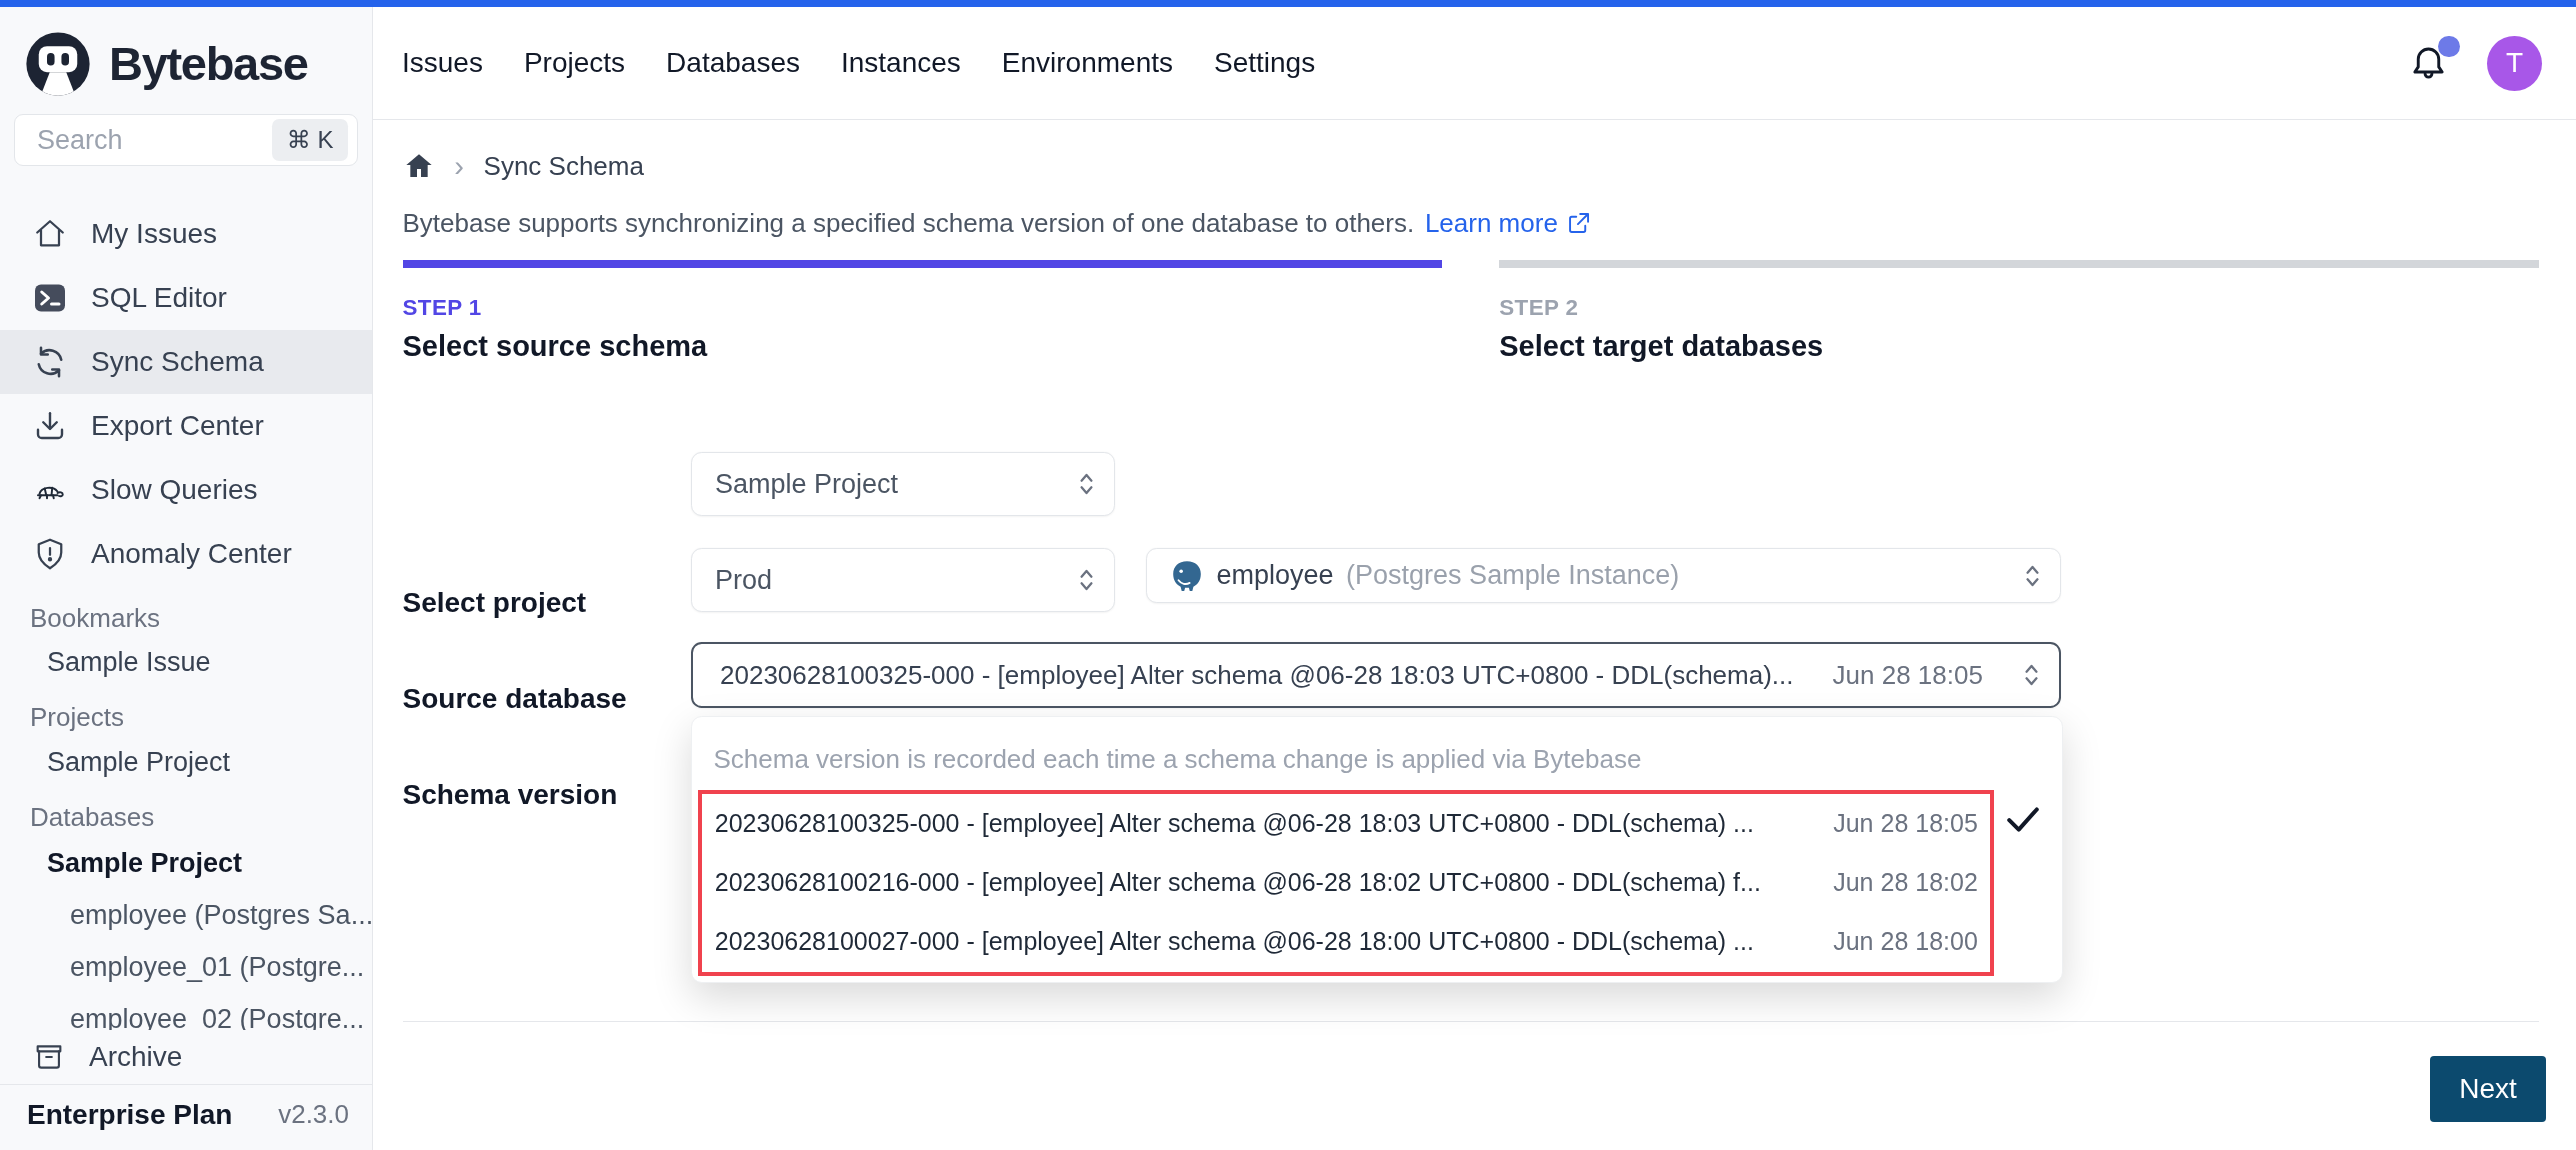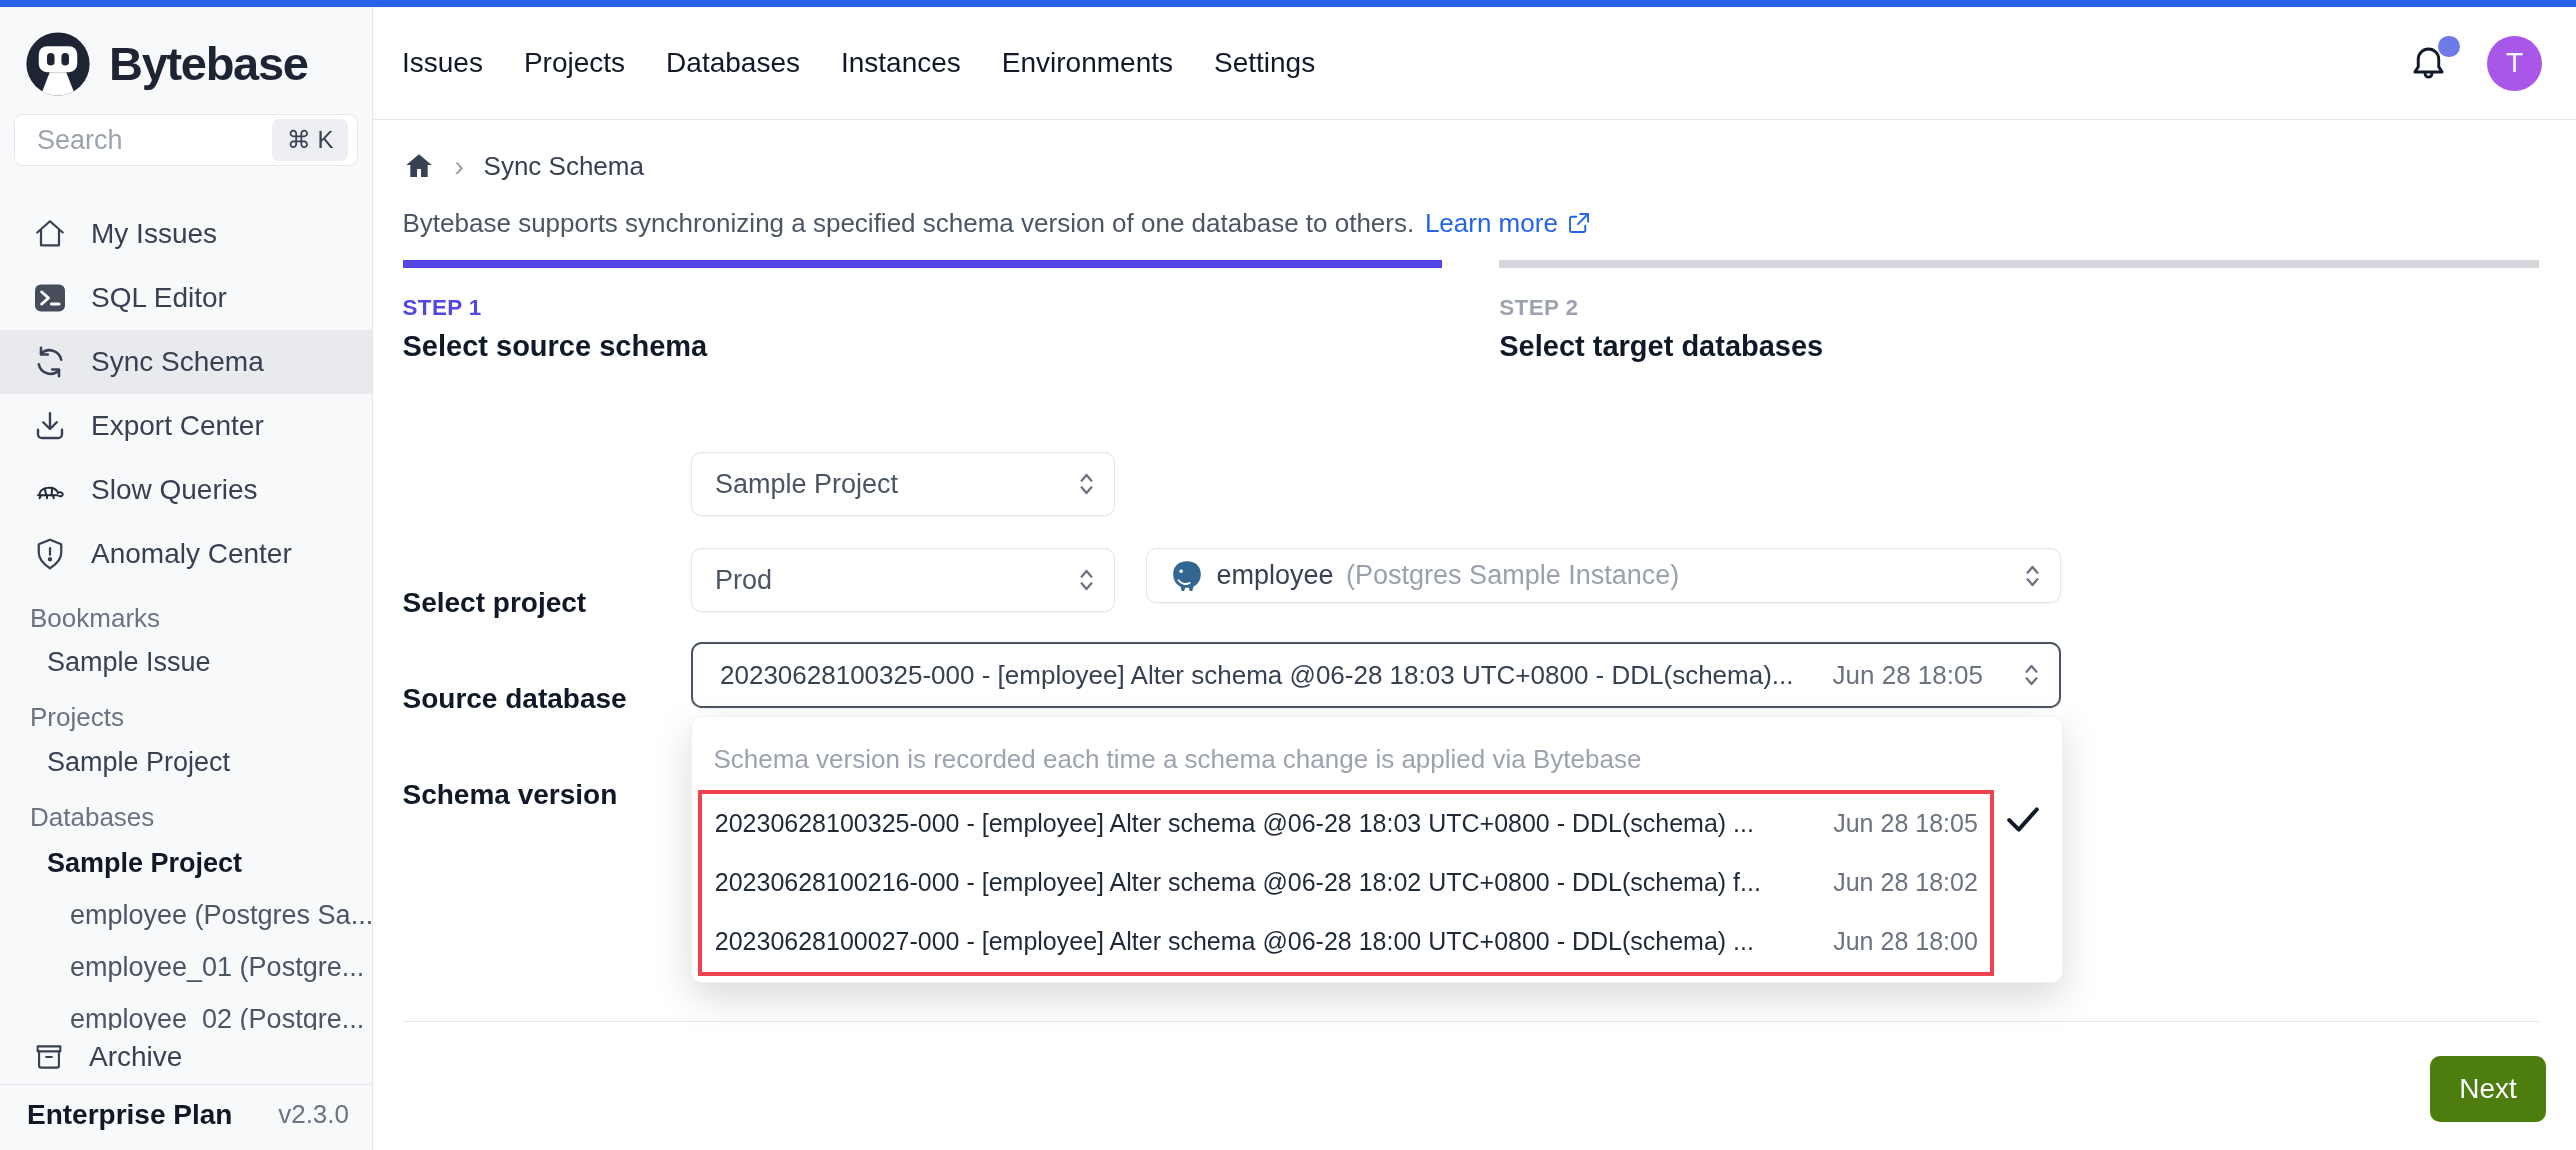--- a/index.html
+++ b/index.html
@@ -109,22 +109,22 @@
   .dropdown-note { padding:27px 0 0 21.5px; font-size:26px; color:#9ca3af; }
   .options { position:absolute; left:6.3px; top:73px; width:1296px; height:186px;
              border:4.5px solid #f0424e; }
   .option { height:59px; display:flex; align-items:center; padding:0 12.5px; font-size:25px;
             color:#1f2937; cursor:pointer; }
   .option .ver { white-space:nowrap; overflow:hidden; }
   .option .time { margin-left:auto; color:#6b7280; white-space:nowrap; padding-left:21.5px; }
   .check { position:absolute; left:1313px; top:84px; width:36px; height:36px; }
 
   .bottom-divider { position:absolute; left:29.5px; right:37px; top:901px; height:0.9px; background:#e5e7eb; }
-  .next-btn { position:absolute; right:30px; top:936px; width:116px; height:66px; background:#4d7c0f;
-              border:none; border-radius:10px; color:#fff; font-size:28px; font-weight:500;
+  .next-btn { position:absolute; right:30px; top:936px; width:116px; height:66px; background:#0c4a6e;
+              border:none; border-radius:4px; color:#fff; font-size:28px; font-weight:500;
               display:flex; align-items:center; justify-content:center; cursor:pointer;
               font-family:"Liberation Sans",sans-serif; }
 </style>
 </head>
 <body>
 
 <div class="topstrip"></div>
 
 <div class="app">
 

